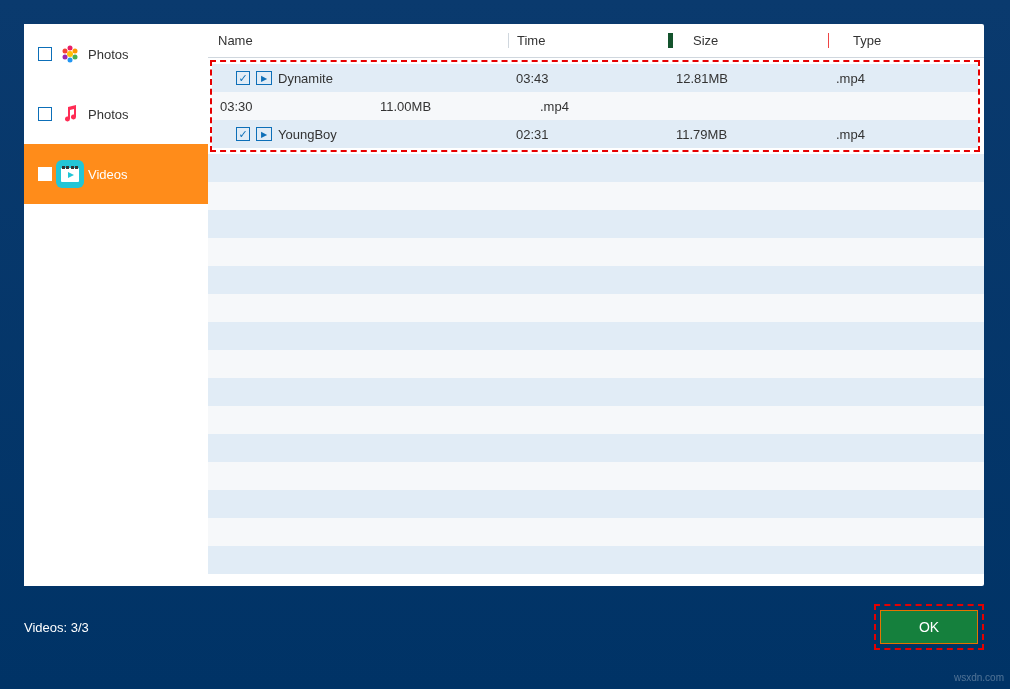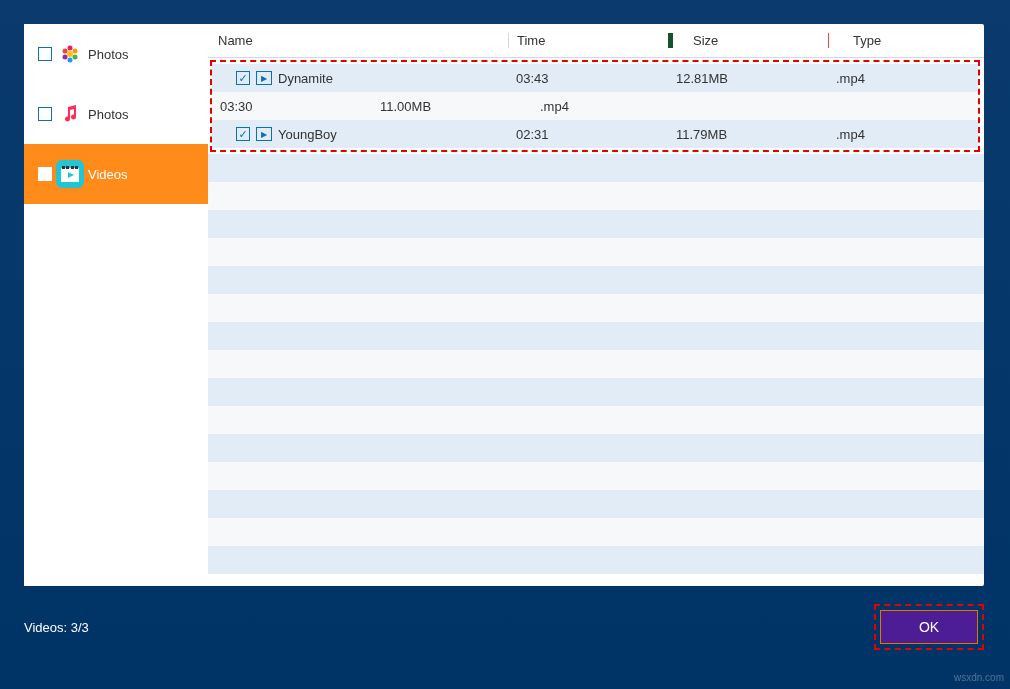--- a/index.html
+++ b/index.html
@@ -33,21 +33,21 @@
     .row-check::after { content: '✓'; font-size: 11px; color: #0d6fb8; line-height: 1; }
     .video-icon { width: 16px; height: 14px; border: 1.5px solid #0d6fb8; display: flex; align-items: center; justify-content: center; }
     .video-icon::after { content: '▶'; font-size: 8px; color: #0d6fb8; }
     .empty-rows { flex: 1; overflow: hidden; }
     .empty-row { height: 28px; }
     .empty-row:nth-child(odd) { background: #e1ecf6; }
     .empty-row:nth-child(even) { background: #f6f8fa; }
     .footer { display: flex; justify-content: space-between; align-items: center; margin-top: 18px; width: 960px; gap: 8px; }
     .status { color: #fff; font-size: 13px; }
     .ok-wrap { border: 2px dashed #e60000; padding: 4px; }
-    .ok-btn { width: 98px; height: 34px; background: #4c1d95; color: #fff; border: 1px solid #e67300; font-size: 14px; display: flex; align-items: center; justify-content: center; cursor: pointer; }
+    .ok-btn { width: 98px; height: 34px; background: #15803d; color: #fff; border: 1px solid #e67300; font-size: 14px; display: flex; align-items: center; justify-content: center; cursor: pointer; }
     .watermark { position: absolute; right: 6px; bottom: 6px; font-size: 10px; color: rgba(255,255,255,0.3); }
   </style>
 </head>
 <body>
 
 <div class="main-panel">
   <div class="sidebar">
     <div class="sidebar-item">
       <span class="sb-check"></span>
       <span class="sb-icon icon-photos">

